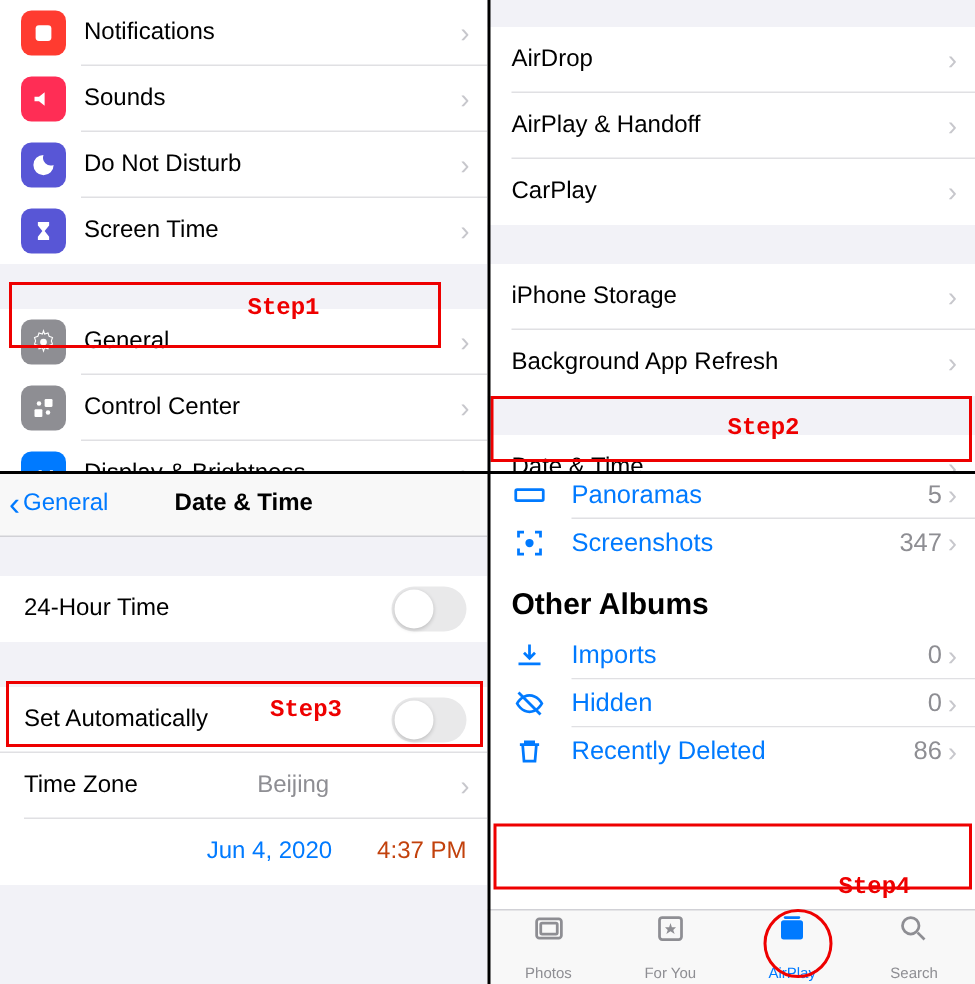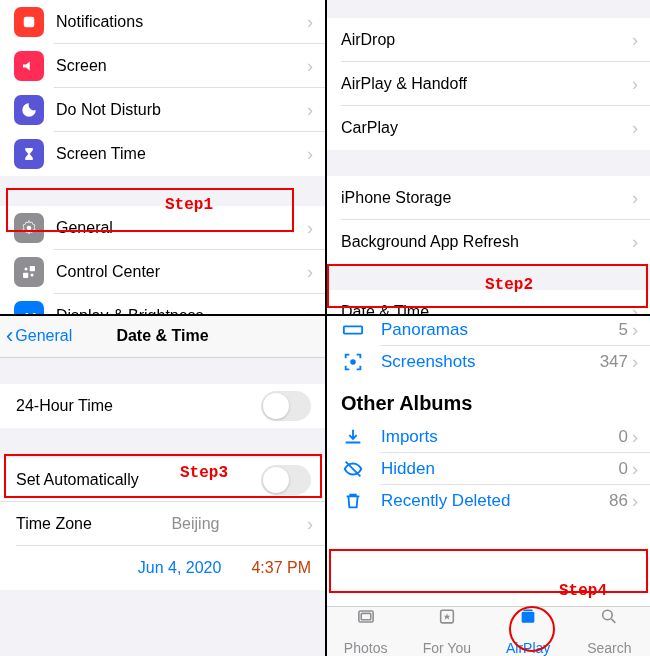--- a/index.html
+++ b/index.html
@@ -37,21 +37,21 @@
   .album-row .aic { width:28px; display:flex; align-items:center; justify-content:center; margin-left:14px; margin-right:14px; color:#007aff; }
   .album-row .aic svg { width:22px; height:22px; }
   .album-row .label { color:#007aff; }
   .album-row .count { margin-left:auto; color:#8e8e93; margin-right:4px; }
   .album-row .chev { color:#c7c7cc; font-size:18px; margin-right:12px; }
   .album-row .sep { position:absolute; left:56px; right:0; bottom:0; height:1px; background:#e0e0e3; }
   .section-title { font-size:20px; font-weight:700; padding:14px 16px 6px; background:#fff; }
 
   
   .tabbar { position:absolute; bottom:0; left:0; right:0; height:50px; background:#f8f8f8; border-top:1px solid #d1d1d6; display:flex; }
-  .tab { flex:1; display:flex; flex-direction:column; align-items:center; justify-content:center; font-size:14px; color:#8e8e93; gap:14px; }
+  .tab { flex:1; display:flex; flex-direction:column; align-items:center; justify-content:center; font-size:10px; color:#8e8e93; gap:14px; }
   .tab.active { color:#007aff; }
   .tab svg { width:22px; height:22px; }
 
   
   .stepbox { position:absolute; border:2px solid #e00; z-index: 40; pointer-events:none; }
   .steplabel { position:absolute; color:#e00; font-family: "Courier New", monospace; font-weight:bold; font-size:16px; z-index:41; pointer-events:none; }
   .circle { position:absolute; border:2px solid #e00; border-radius:50%; z-index:41; pointer-events:none; }
 </style>
 </head>
 <body>
@@ -69,21 +69,21 @@
       <span>Notifications</span>
       <span class="chev">›</span>
           <div class="sep"></div>
     </div>
     <div class="row">
       <div class="ic" style="background:#ff2d55">
             <svg viewBox="0 0 24 24" fill="#fff">
               <path d="M4 10v4h4l5 4V6l-5 4H4z"></path>
             </svg>
           </div>
-      <span>Screen</span>
+      <span>Sounds</span>
       <span class="chev">›</span>
           <div class="sep"></div>
     </div>
     <div class="row">
       <div class="ic" style="background:#5856d6">
             <svg viewBox="0 0 24 24" fill="#fff">
               <path d="M12 3a9 9 0 1 0 9 9 7 7 0 0 1-9-9z"></path>
             </svg>
           </div>
       <span>Do Not Disturb</span>

